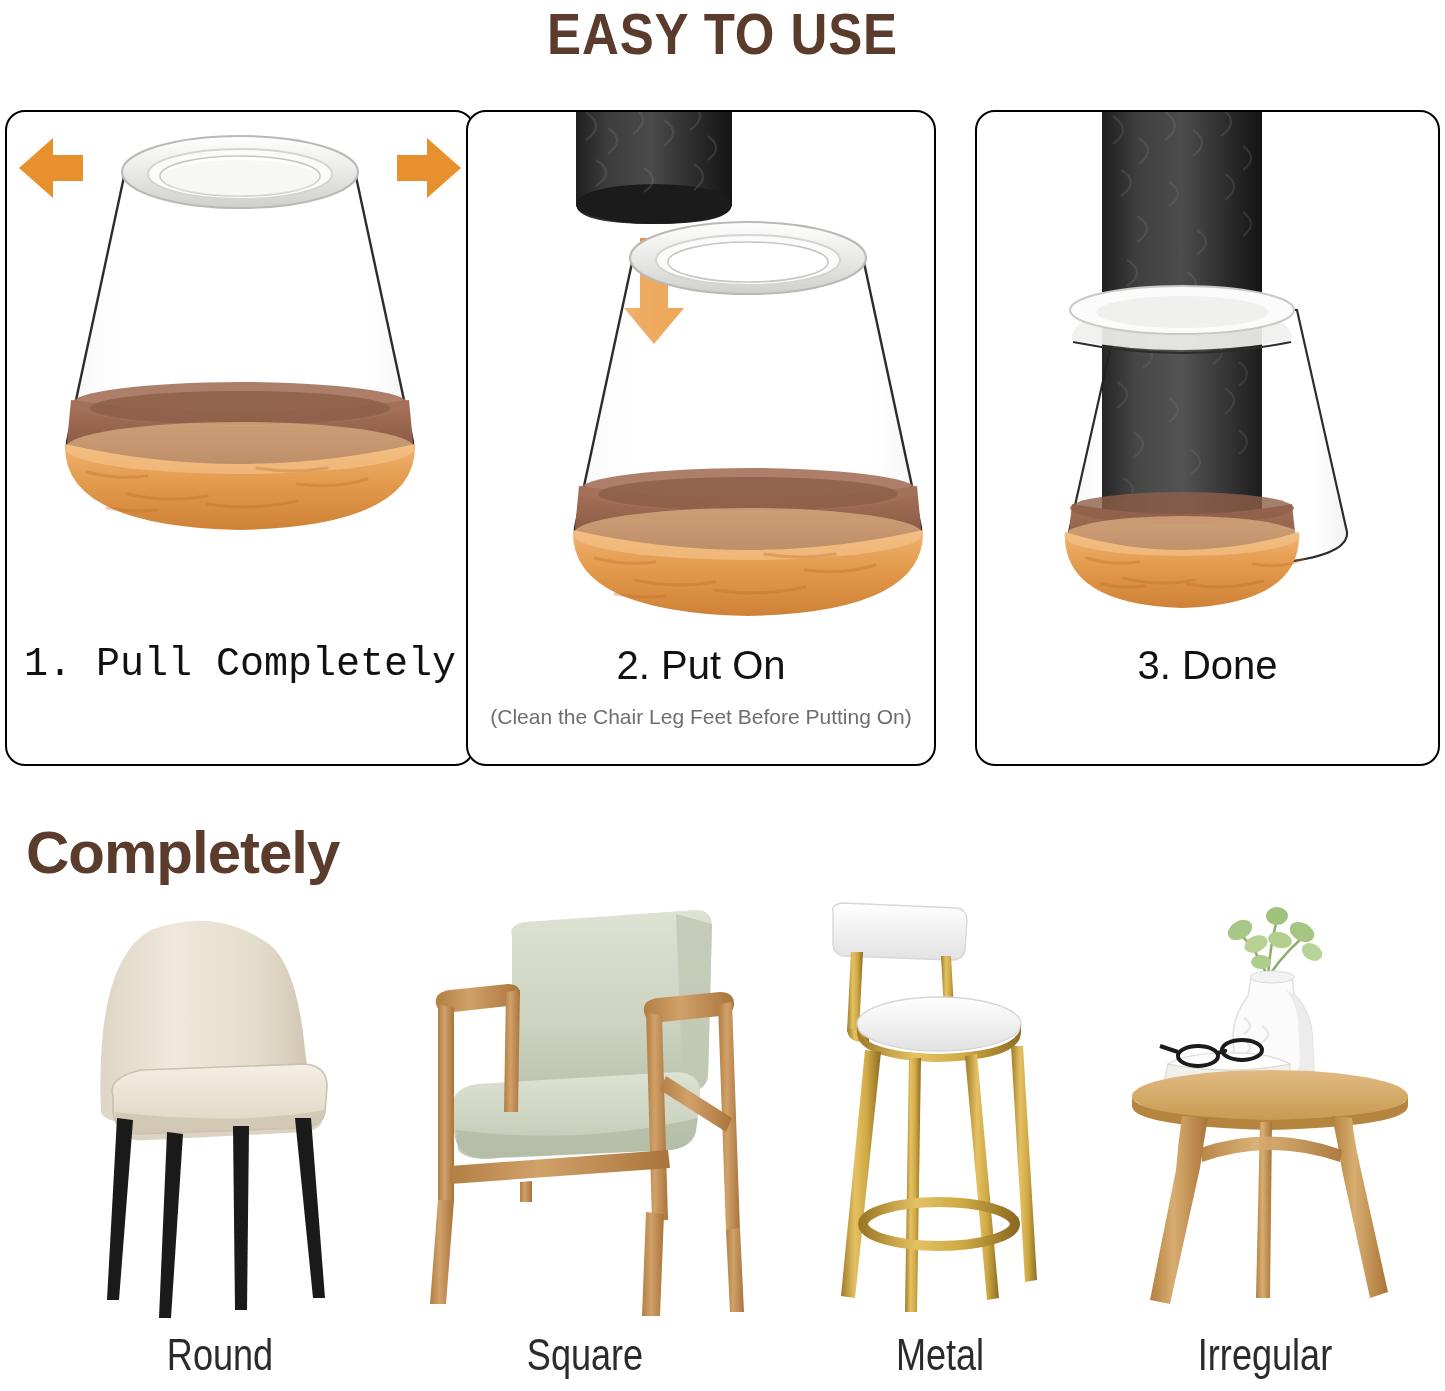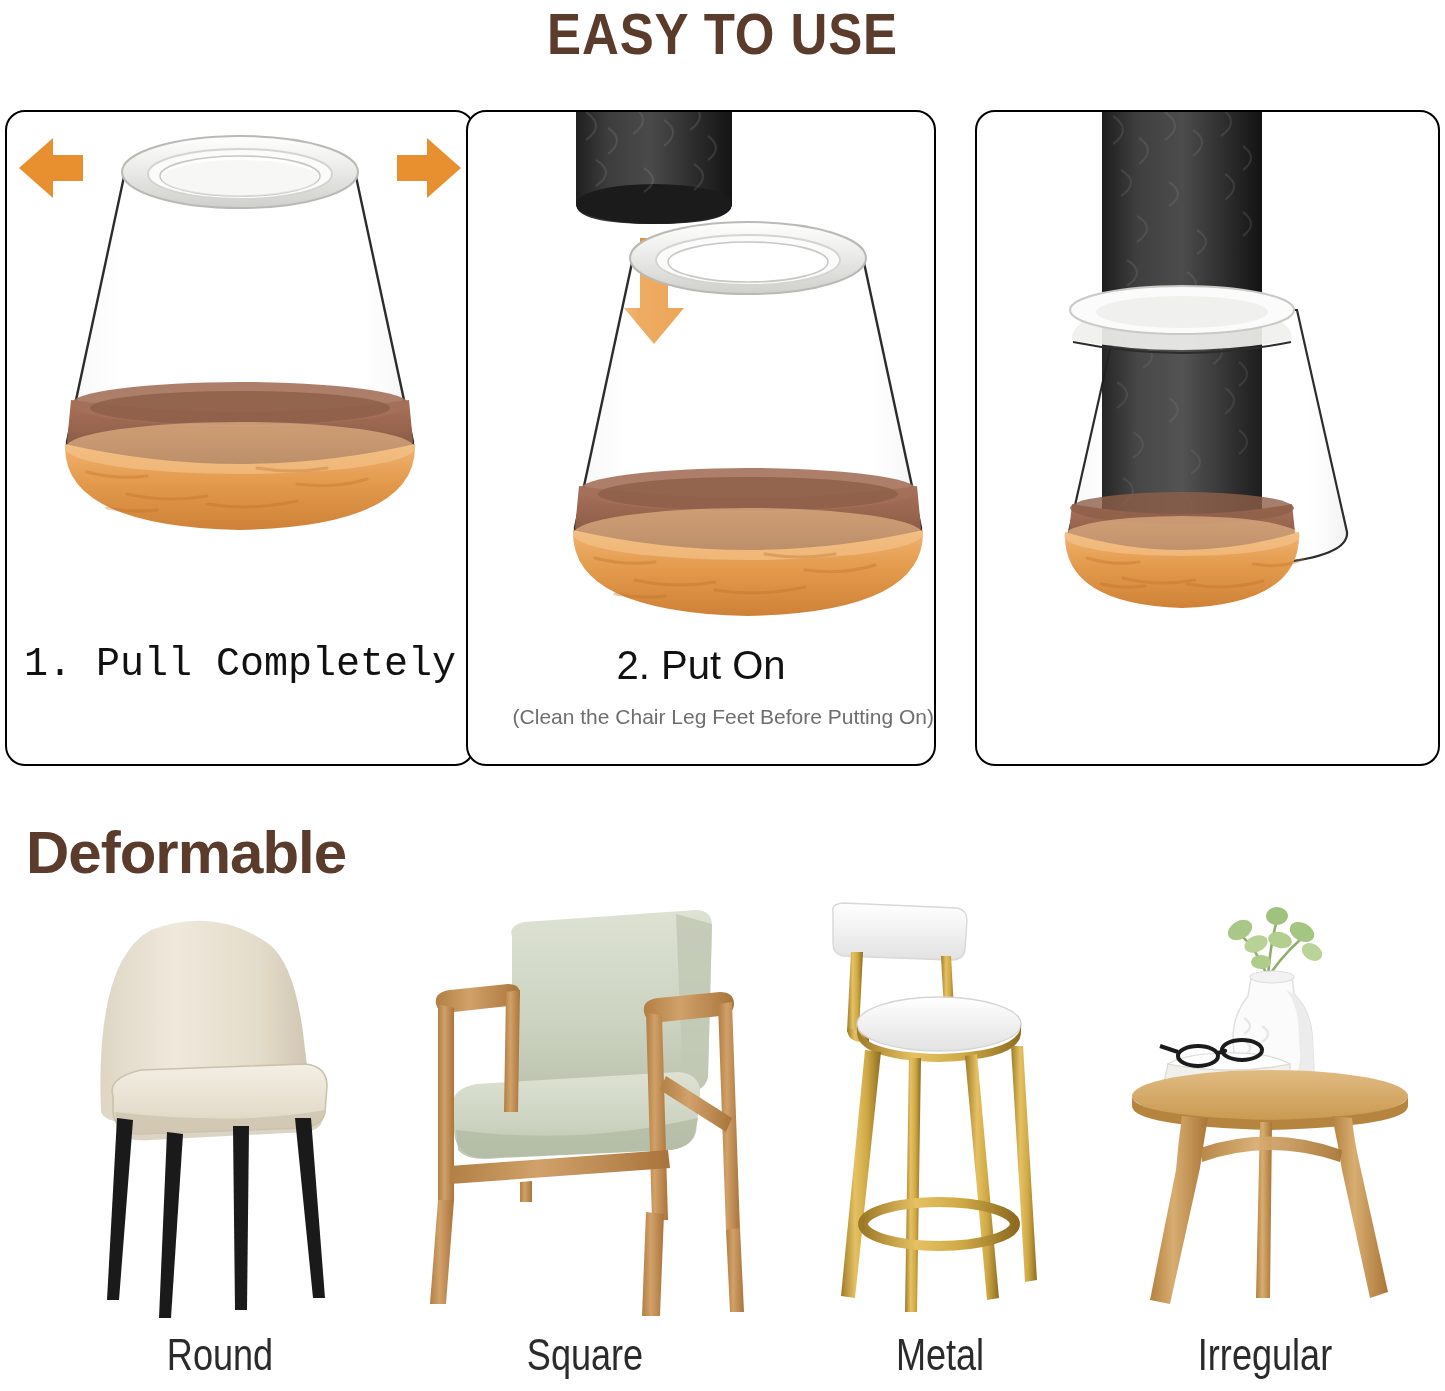--- a/index.html
+++ b/index.html
@@ -36,21 +36,21 @@
   #panel-3{left:970px;width:465px;}
   .panel-caption{
     position:absolute;left:0;width:100%;
     text-align:center;
     font-size:40px;
     color:#111;
     line-height:46px;
   }
   .panel-sub{
     position:absolute;left:0;width:100%;
-    text-align:right;
+    text-align:center;
     font-size:21px;
     color:#6e6e6e;
     line-height:26px;
   }
   #panel-1 .panel-caption{top:530px;font-family:Liberation Mono, monospace;}
   #panel-2 .panel-caption{top:530px;}
   #panel-3 .panel-caption{top:530px;}
   #panel-2 .panel-sub{top:592px;}
 
   
@@ -220,24 +220,25 @@
 
       <path d="M95 392 L92 420 Q90 446 205 450 Q320 446 318 420 L315 392 Q205 412 95 392 Z" fill="url(#brownBand)"></path>
       <ellipse cx="205" cy="396" rx="112" ry="16" fill="#8e5f49" opacity=".8"></ellipse>
 
       <path d="M88 420 Q85 492 205 496 Q325 492 322 420 Q205 456 88 420 Z" fill="url(#corkGrad)"></path>
       <ellipse cx="205" cy="424" rx="118" ry="20" fill="#f5c893" opacity=".55"></ellipse>
       <g opacity=".35">
         <path d="M110 446 q26 8 52 4 M146 466 q36 9 72 2 M210 472 q40 7 76 -3 M276 452 q30 5 50 -5 M124 472 q22 5 44 2" stroke="#b9712c" stroke-width="3" fill="none" stroke-linecap="round"></path>
       </g>
     </svg>
+    <div class="panel-caption">3. Done</div>
   </div>
 </div>
 
-<div class="section-title">Deformable</div>
+<div class="section-title">Completely</div>
 
 <div class="furniture-row">
 
   <div class="furniture-cell" id="furniture-0">
     <svg width="330" height="420" viewBox="0 0 330 420">
       <defs>
         <linearGradient id="creamG" x1="0" y1="0" x2="1" y2="0">
           <stop offset="0%" stop-color="#ded5c4"></stop>
           <stop offset="35%" stop-color="#efe9dc"></stop>
           <stop offset="75%" stop-color="#e4dcca"></stop>

